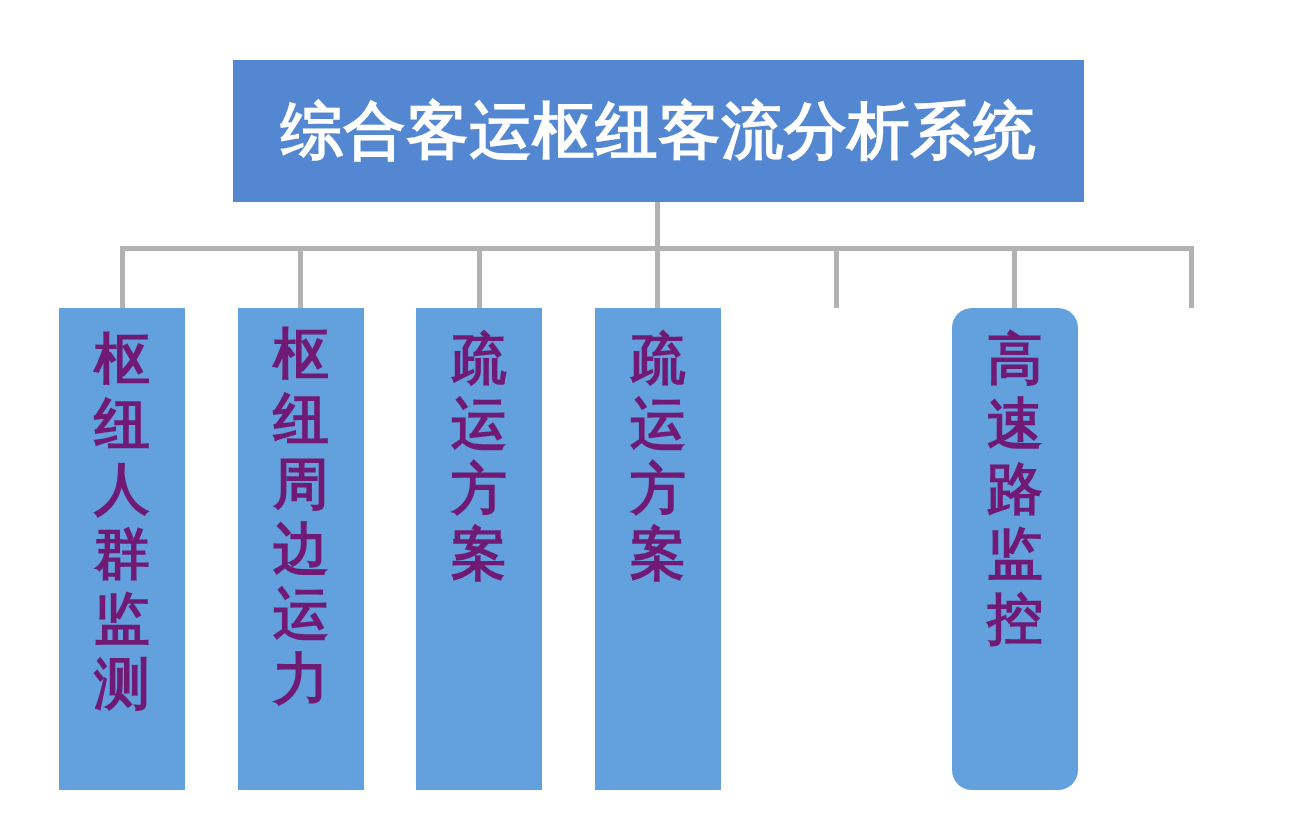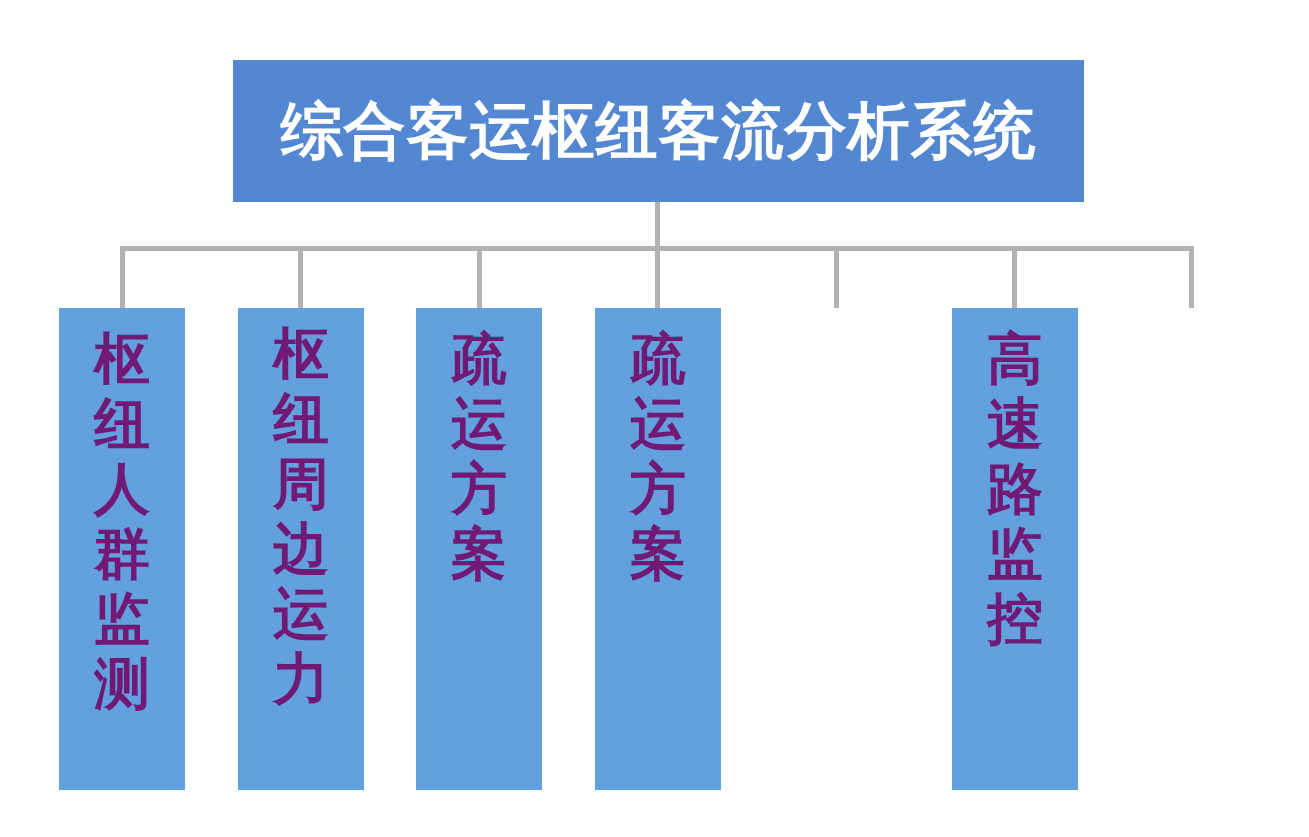--- a/index.html
+++ b/index.html
@@ -112,18 +112,18 @@
 
   <div class="leaf-node" style="left:416px;">
     <span class="leaf-node-label">疏运方案</span>
   </div>
 
   <div class="leaf-node" style="left:595px;">
     <span class="leaf-node-label">疏运方案</span>
   </div>
 
 
-  <div class="leaf-node" style="left:952px;">
+  <div class="leaf-node" style="left:952px;border-radius:20px;">
     <span class="leaf-node-label">高速路监控</span>
   </div>
 
 
 </div>
 
 </body></html>

